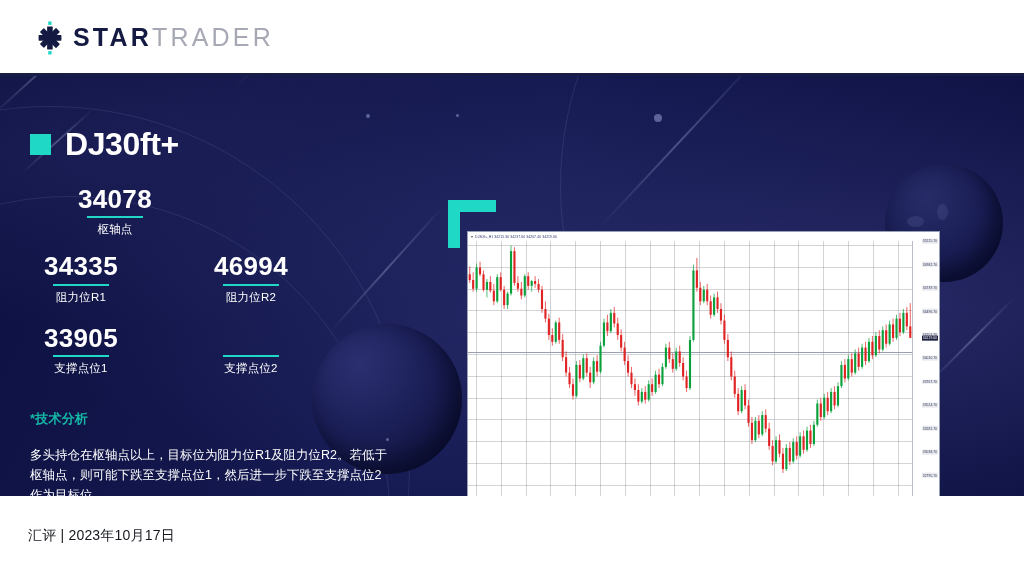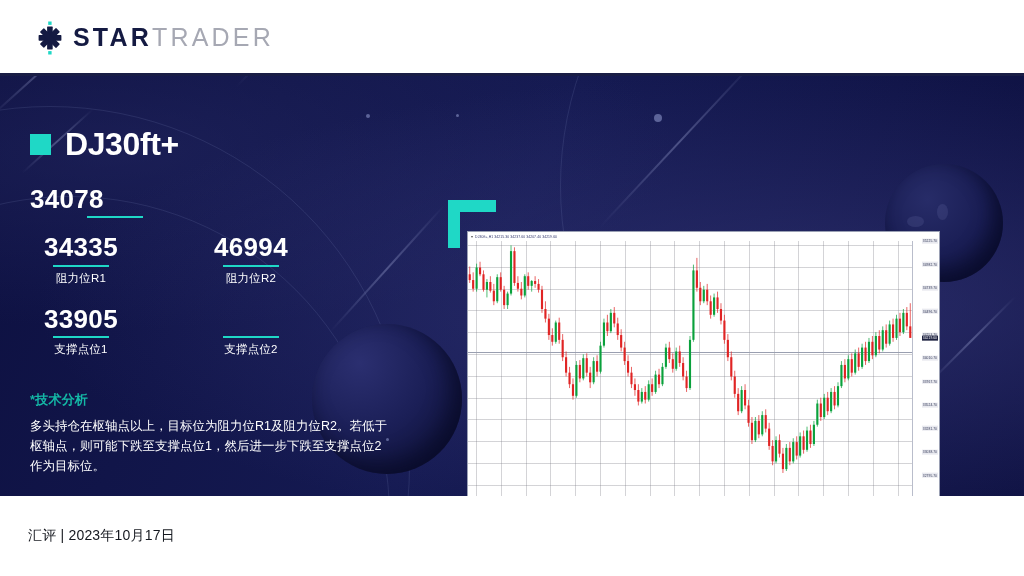--- a/index.html
+++ b/index.html
@@ -62,35 +62,35 @@
   .crater { position:absolute; border-radius:50%; background:rgba(128,136,190,0.16); }
   .dot { position:absolute; border-radius:50%; background:rgba(150,158,210,0.55); }
 
   
   .left-col { position:absolute; left:30px; top:52px; width:400px; z-index:5; }
   .title-row { display:flex; align-items:center; }
   .title-square { width:21px; height:21px; background:#1fd8c6; margin-right:14px; flex:none; }
   .title-text { font-size:32px; font-weight:700; color:#ffffff; letter-spacing:-0.4px; line-height:1; }
 
   .pivot-block { margin-top:26px; }
-  .pivot-single { width:170px; }
+  .pivot-single { width:170px; text-align:center; }
   .pivot-row { display:flex; margin-top:16px; }
   .pivot-cell { width:102px; text-align:center; margin-right:68px; }
   .pivot-cell:last-child { margin-right:0; }
   .pv-num {
     font-size:26px; font-weight:700; color:#ffffff; line-height:1.05;
     letter-spacing:0.3px;
   }
   .pv-uline { width:56px; height:2px; background:#1fd8c6; margin:3px auto 4px; }
   .pv-label { font-size:11.5px; color:#ffffff; font-weight:500; letter-spacing:0.2px; }
 
   .analysis { margin-top:34px; }
   .analysis-head { font-size:13px; color:#14b8a6; font-weight:700; letter-spacing:0.2px; }
   .analysis-body {
-    margin-top:7px; font-size:12.5px; color:#ffffff; line-height:1.62;
+    margin-top:17px; font-size:12.5px; color:#ffffff; line-height:1.62;
     font-weight:500; max-width:360px;
   }
 
   
   .bracket { position:absolute; z-index:6; }
   .bracket i { position:absolute; background:#1fd8c6; display:block; }
   .br-tl { left:448px; top:124px; width:48px; height:48px; }
   .br-tl .h { left:0; top:0; width:48px; height:12px; }
   .br-tl .v { left:0; top:0; width:12px; height:48px; }
 
@@ -193,20 +193,21 @@
   <div class="left-col">
     <div class="title-row">
       <span class="title-square"></span>
       <span class="title-text">DJ30ft+</span>
     </div>
 
     <div class="pivot-block">
       <div class="pivot-single">
         <div class="pv-num">34078</div>
         <div class="pv-uline"></div>
+        <div class="pv-label">枢轴点</div>
       </div>
 
       <div class="pivot-row">
         <div class="pivot-cell">
           <div class="pv-num">34335</div>
           <div class="pv-uline"></div>
           <div class="pv-label">阻力位R1</div>
         </div>
         <div class="pivot-cell">
           <div class="pv-num">46994</div>

